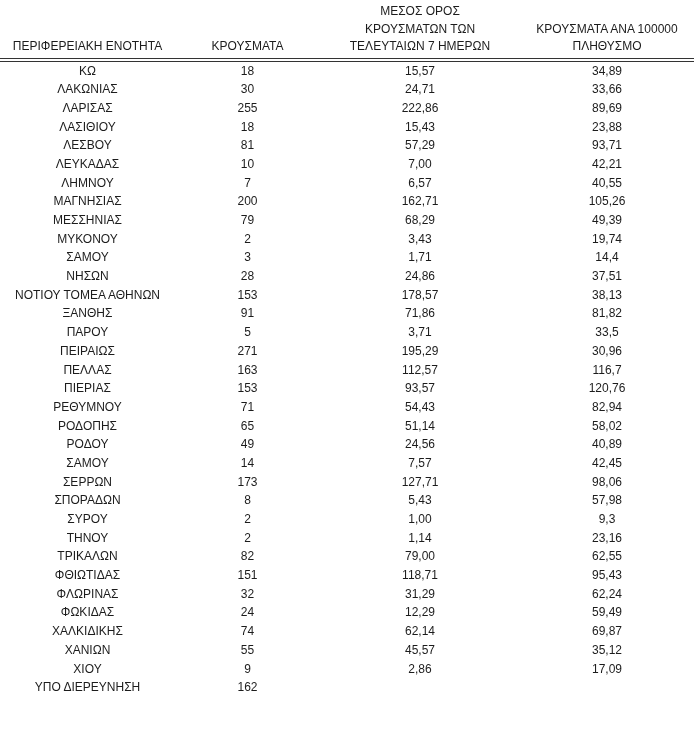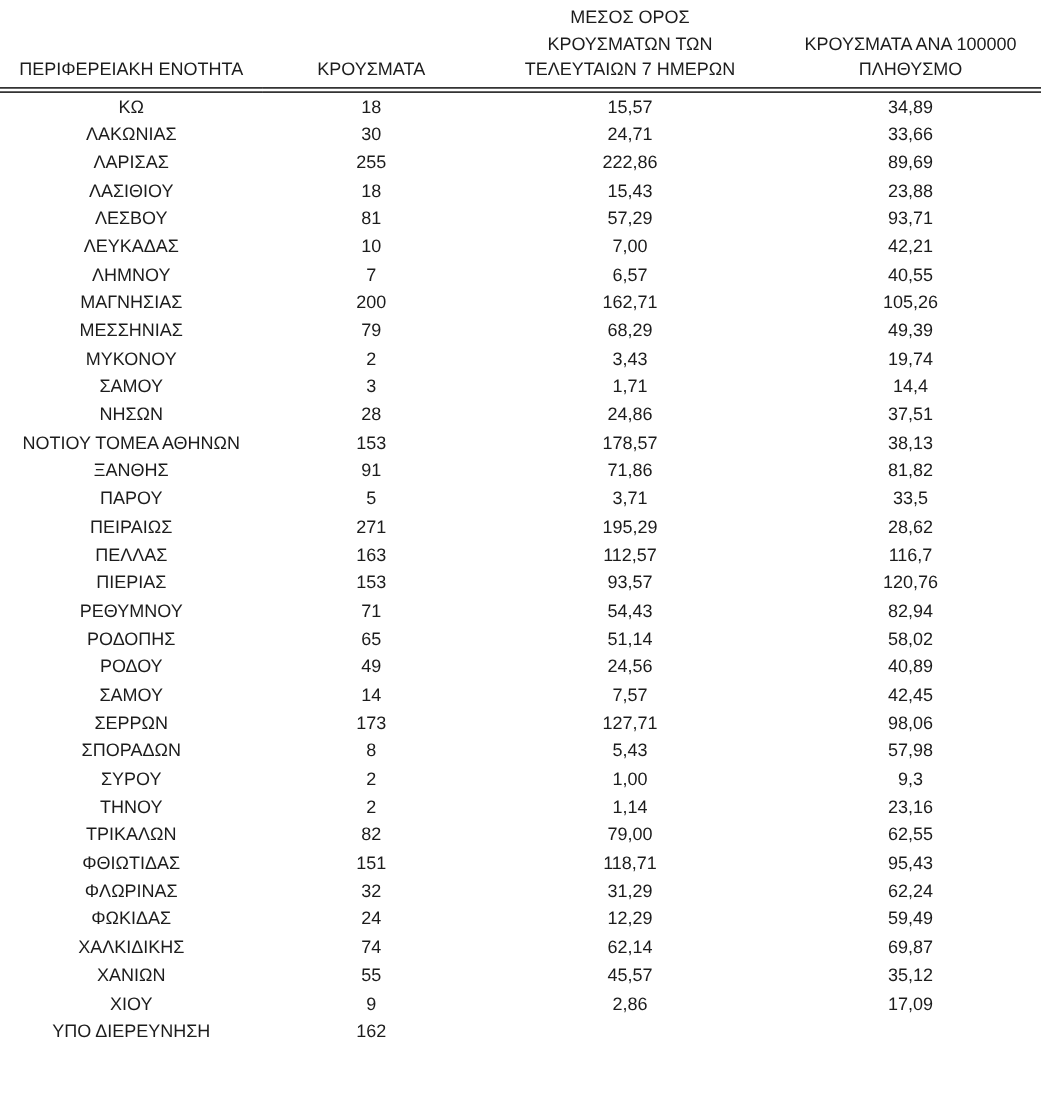--- a/index.html
+++ b/index.html
@@ -163,21 +163,21 @@
         <tr>
           <td>ΠΑΡΟΥ</td>
           <td>5</td>
           <td>3,71</td>
           <td>33,5</td>
         </tr>
         <tr>
           <td>ΠΕΙΡΑΙΩΣ</td>
           <td>271</td>
           <td>195,29</td>
-          <td>28,62</td>
+          <td>30,96</td>
         </tr>
         <tr>
           <td>ΠΕΛΛΑΣ</td>
           <td>163</td>
           <td>112,57</td>
           <td>116,7</td>
         </tr>
         <tr>
           <td>ΠΙΕΡΙΑΣ</td>
           <td>153</td>

